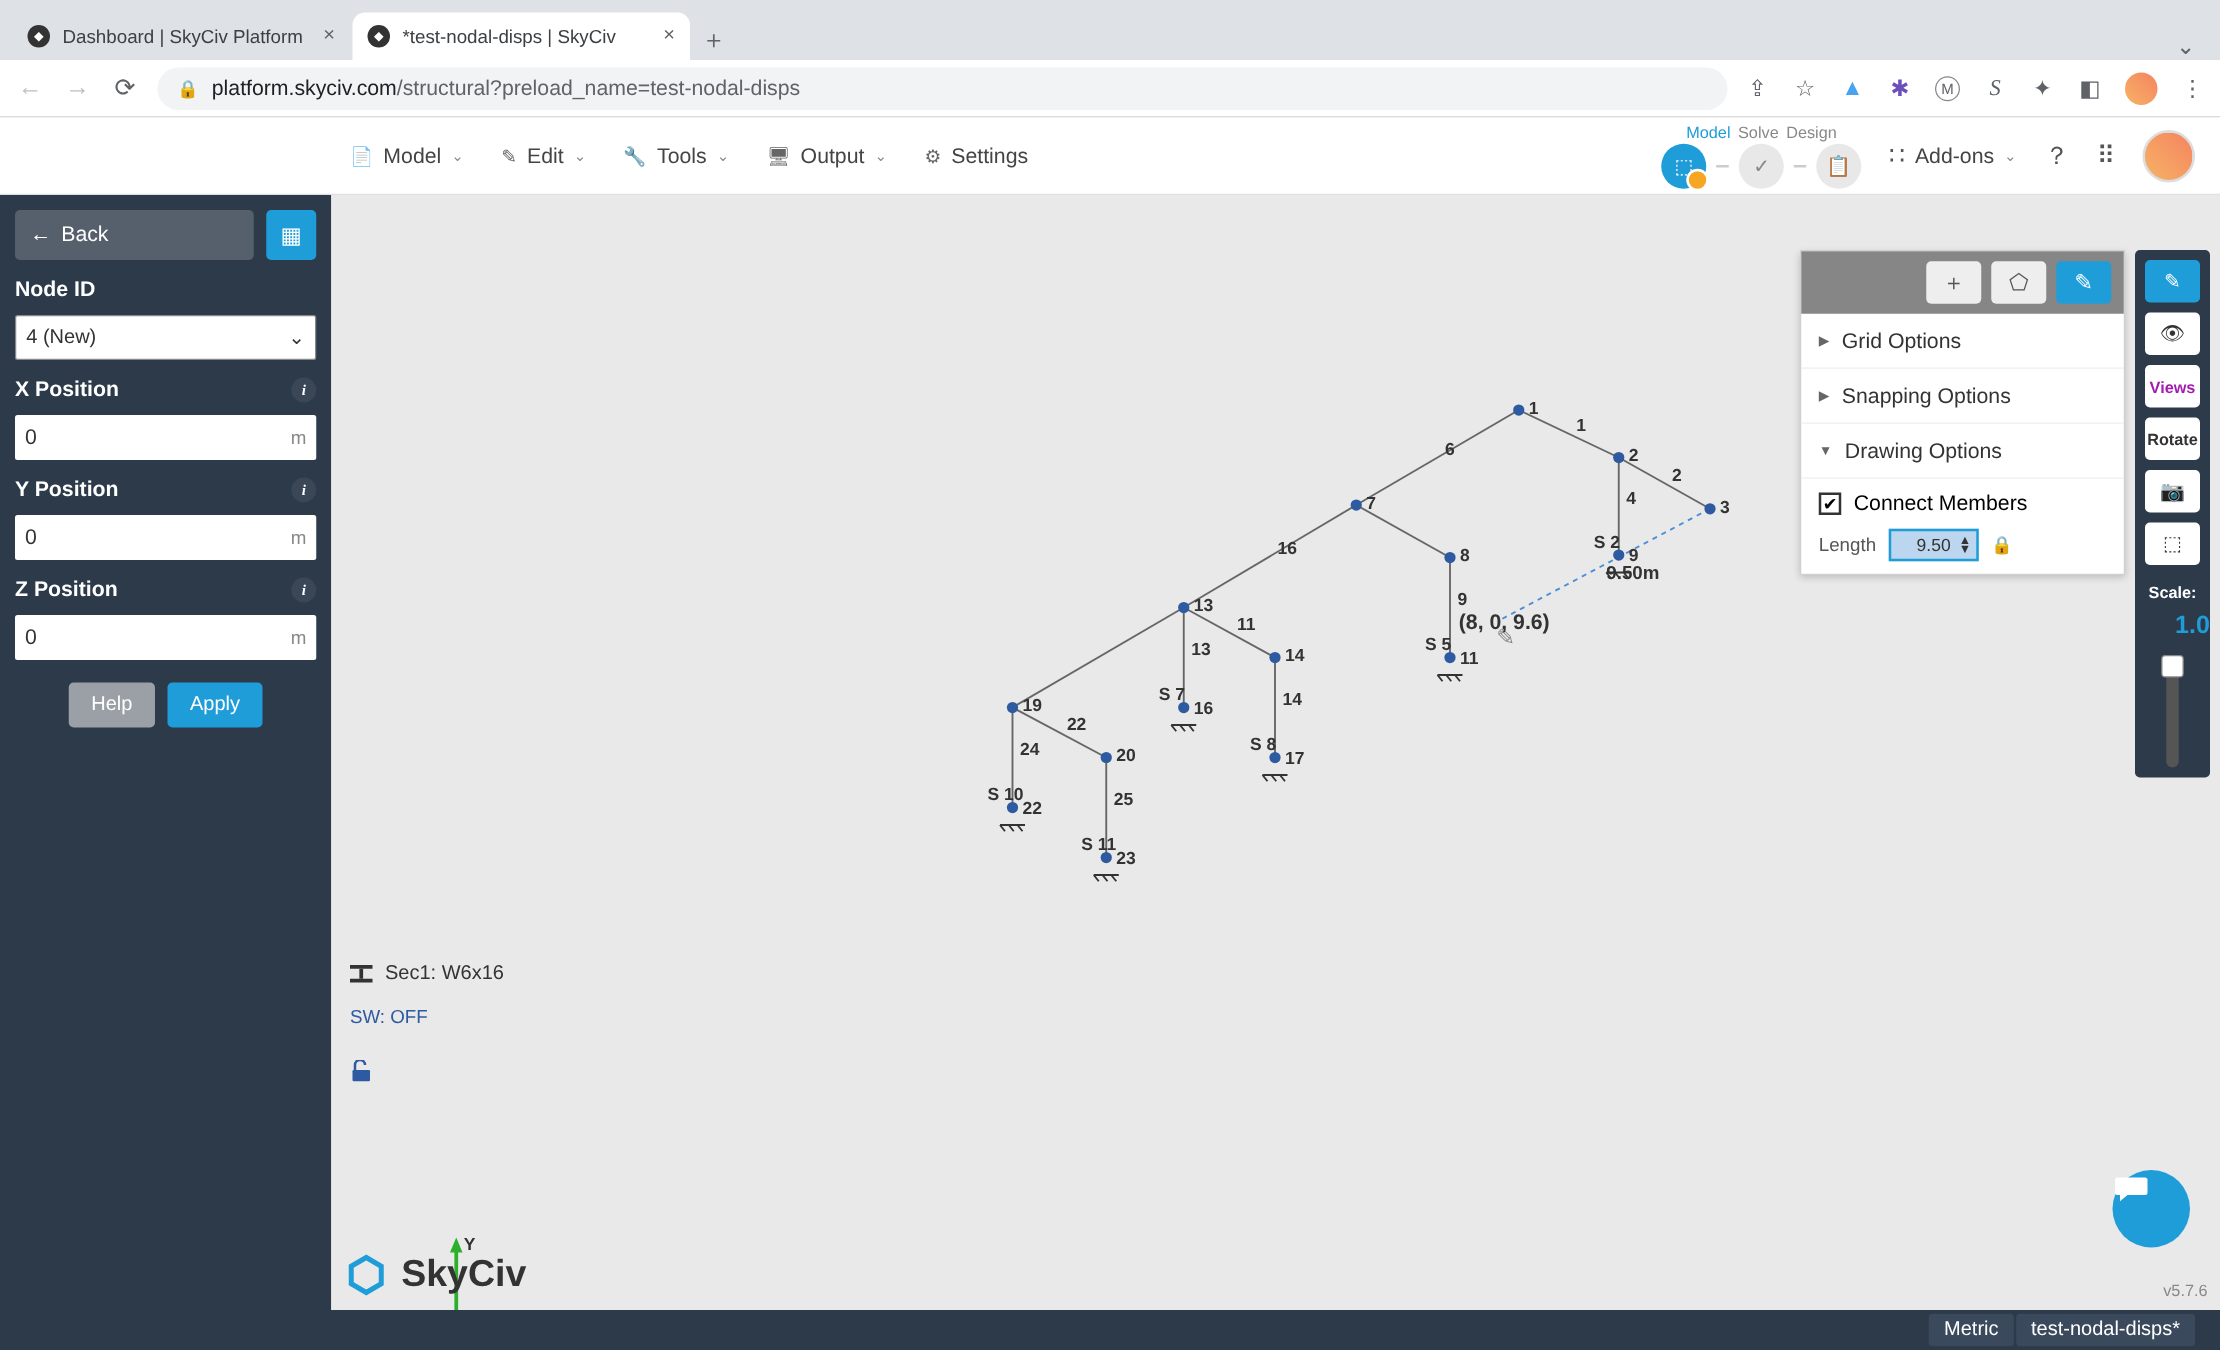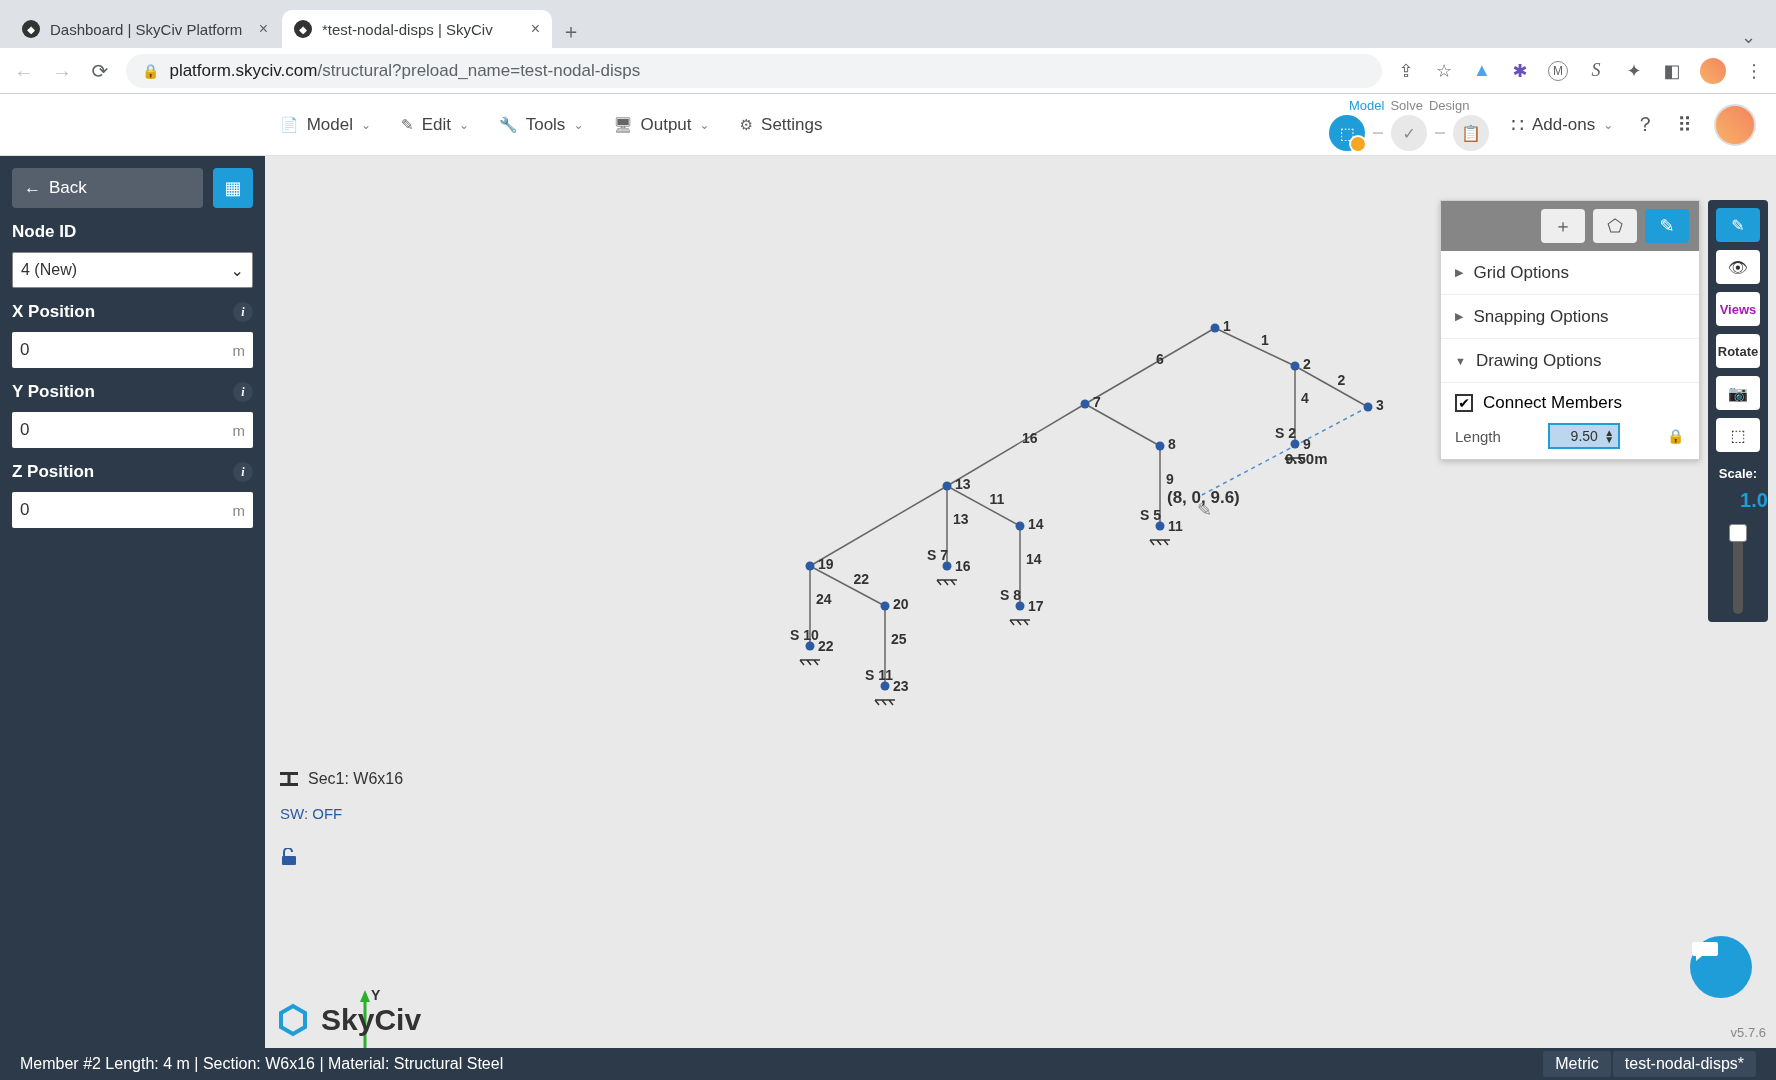--- a/index.html
+++ b/index.html
@@ -77,21 +77,21 @@
 
   
   .draw-panel { position:absolute; right:76px; top:44px; width:260px; background:#fff; box-shadow:0 2px 6px rgba(0,0,0,.2); border:1px solid #d0d0d0;}
   .dp-header { background:#868686; height:50px; display:flex; align-items:center; justify-content:flex-end; padding:0 10px; gap:8px;}
   .dp-hbtn { width:44px; height:34px; background:#eee; border-radius:4px; display:flex; align-items:center; justify-content:center; font-size:18px; color:#555;}
   .dp-hbtn.active { background:#1f9dd9; color:#fff;}
   .dp-row { height:44px; display:flex; align-items:center; padding:0 14px; gap:10px; font-size:17px; color:#333; border-bottom:1px solid #eee;}
   .dp-row .tri { font-size:11px; color:#666;}
   .dp-sub { padding:10px 14px; display:flex; flex-direction:column; gap:10px;}
   .checkbox { width:18px; height:18px; border:2px solid #333; display:flex; align-items:center; justify-content:center; font-size:14px;}
-  .len-row { display:flex; align-items:center; gap:10px; font-size:15px; color:#555; justify-content:space-between;}
+  .len-row { display:flex; align-items:center; gap:10px; font-size:15px; color:#555; justify-content:flex-start;}
   .len-in { width:72px; height:26px; border:2px solid #1f9dd9; background:#bcd6ef; color:#333; text-align:center; font-size:14px; display:flex; align-items:center; justify-content:center; position:relative;}
   .len-in .spin { position:absolute; right:4px; font-size:10px; display:flex; flex-direction:column; line-height:7px;}
   .lock2 { font-size:14px; color:#555; }
 
   
   .right-strip { position:absolute; right:8px; top:44px; width:60px; background:#2c3a4a; border-radius:4px; padding:8px 0; display:flex; flex-direction:column; align-items:center; gap:8px;}
   .rs-btn { width:44px; height:34px; background:#fff; border-radius:4px; display:flex; align-items:center; justify-content:center; font-size:16px; color:#333;}
   .rs-btn.pen { background:#1f9dd9; color:#fff;}
   .rs-lbl { color:#fff; font-size:13px; font-weight:bold;}
   .scale-lbl { color:#fff; font-size:13px; font-weight:bold; text-align:center; margin-top:6px;}
@@ -244,20 +244,28 @@
 
     <div class="field-label">
         <span>Z Position</span>
         <span class="info">i</span>
       </div>
     <div class="pos-input">
         <span>0</span>
         <span class="unit">m</span>
       </div>
 
+    <div class="lp-btns">
+      <div class="hbtn help">
+          <span>Help</span>
+        </div>
+      <div class="hbtn apply">
+          <span>Apply</span>
+        </div>
+    </div>
   </div>
 
   <div class="canvas">
     <svg id="model-svg" width="1200" height="700">
         <line x1="950" y1="172" x2="1030" y2="210" stroke="#666" stroke-width="1.5"></line>
         <text x="996" y="189" class="node-lbl">1</text>
         <line x1="1030" y1="210" x2="1103" y2="251" stroke="#666" stroke-width="1.5"></line>
         <text x="1072.5" y="228.5" class="node-lbl">2</text>
         <line x1="1030" y1="210" x2="1030" y2="288" stroke="#666" stroke-width="1.5"></line>
         <text x="1036" y="247" class="node-lbl">4</text>
@@ -423,18 +431,17 @@
 
     <div class="chat">
       <svg width="30" height="30">
           <path d="M4 6 h22 a2 2 0 0 1 2 2 v10 a2 2 0 0 1 -2 2 h-14 l-6 5 v-5 h-2 a2 2 0 0 1 -2 -2 v-10 a2 2 0 0 1 2 -2 z" fill="#fff"></path>
         </svg>
     </div>
   </div>
 </div>
 
 <div class="status">
-  <span>Member #2 Length: 4 m | Section: W6x16 | Material: Structural Steel</span>
   <div class="right">
     <span class="chip"><span>Metric</span></span>
     <span class="chip"><span>test-nodal-disps*</span></span>
   </div>
 </div>
 
 </body></html>

